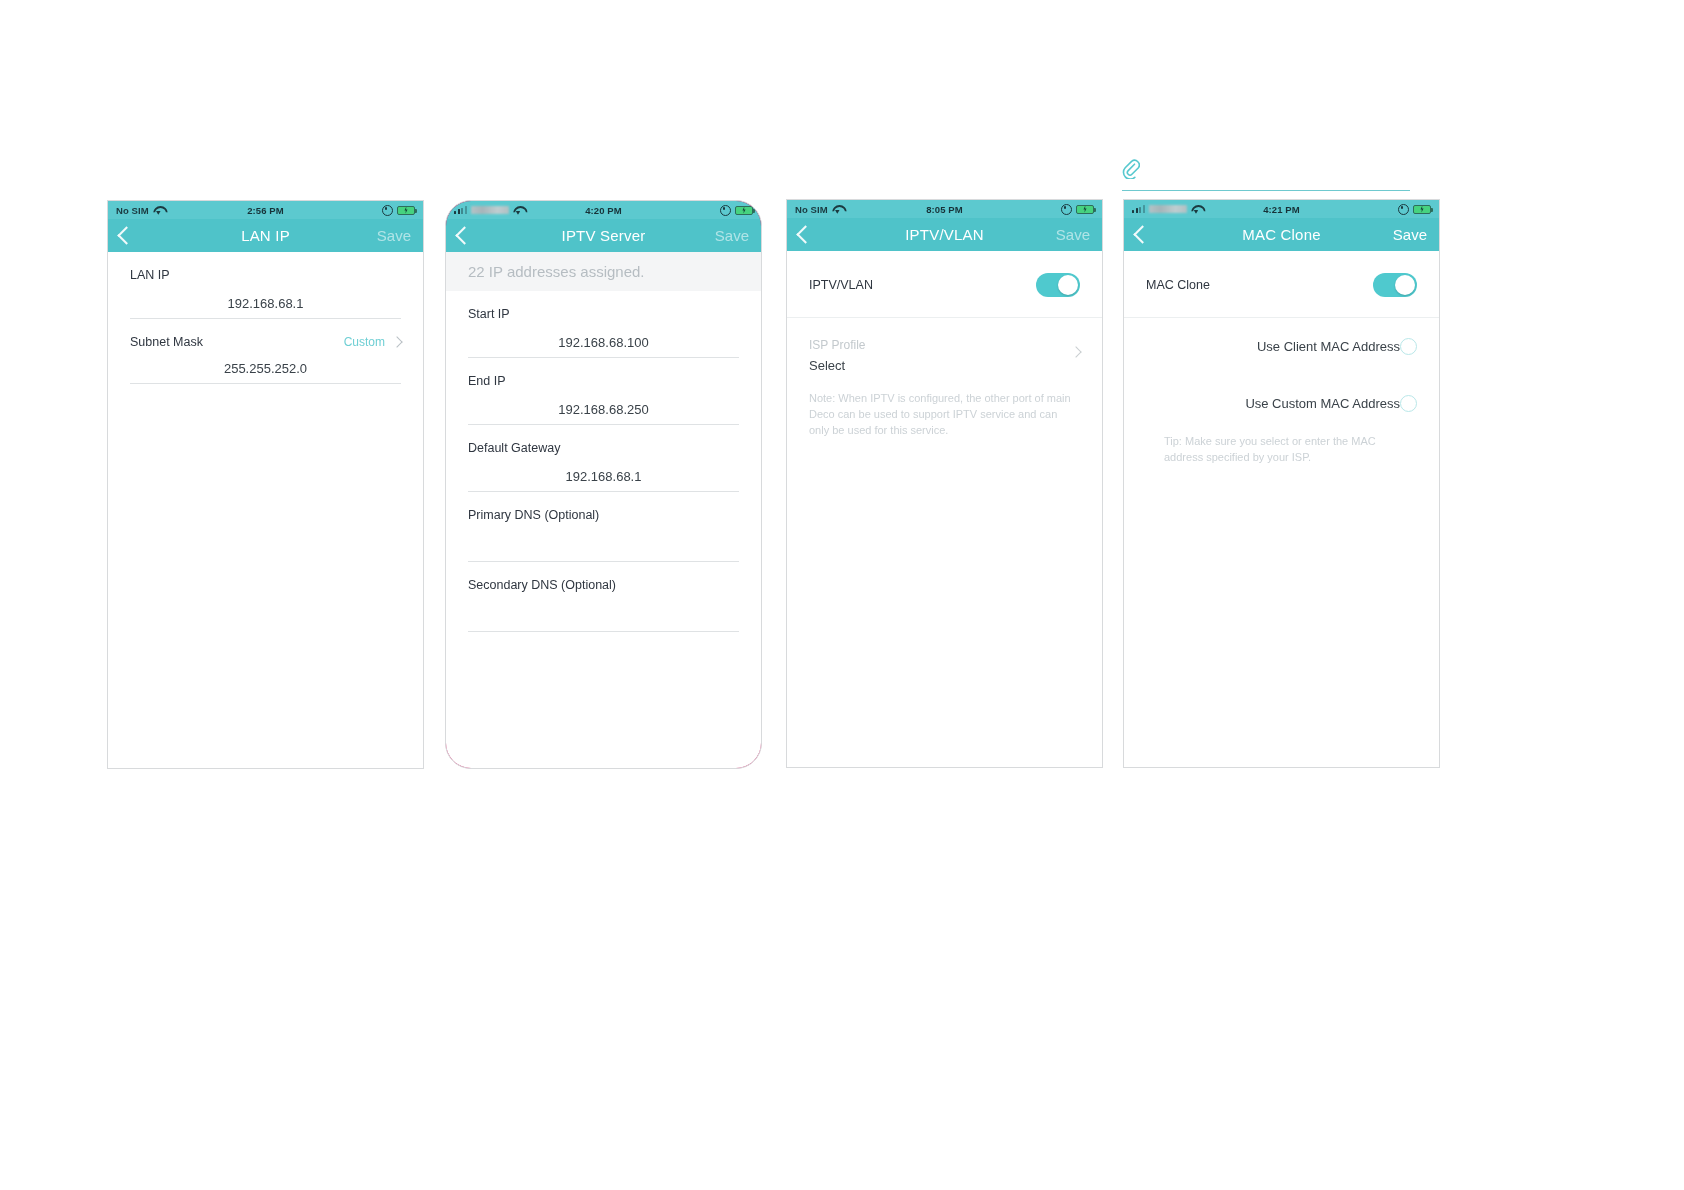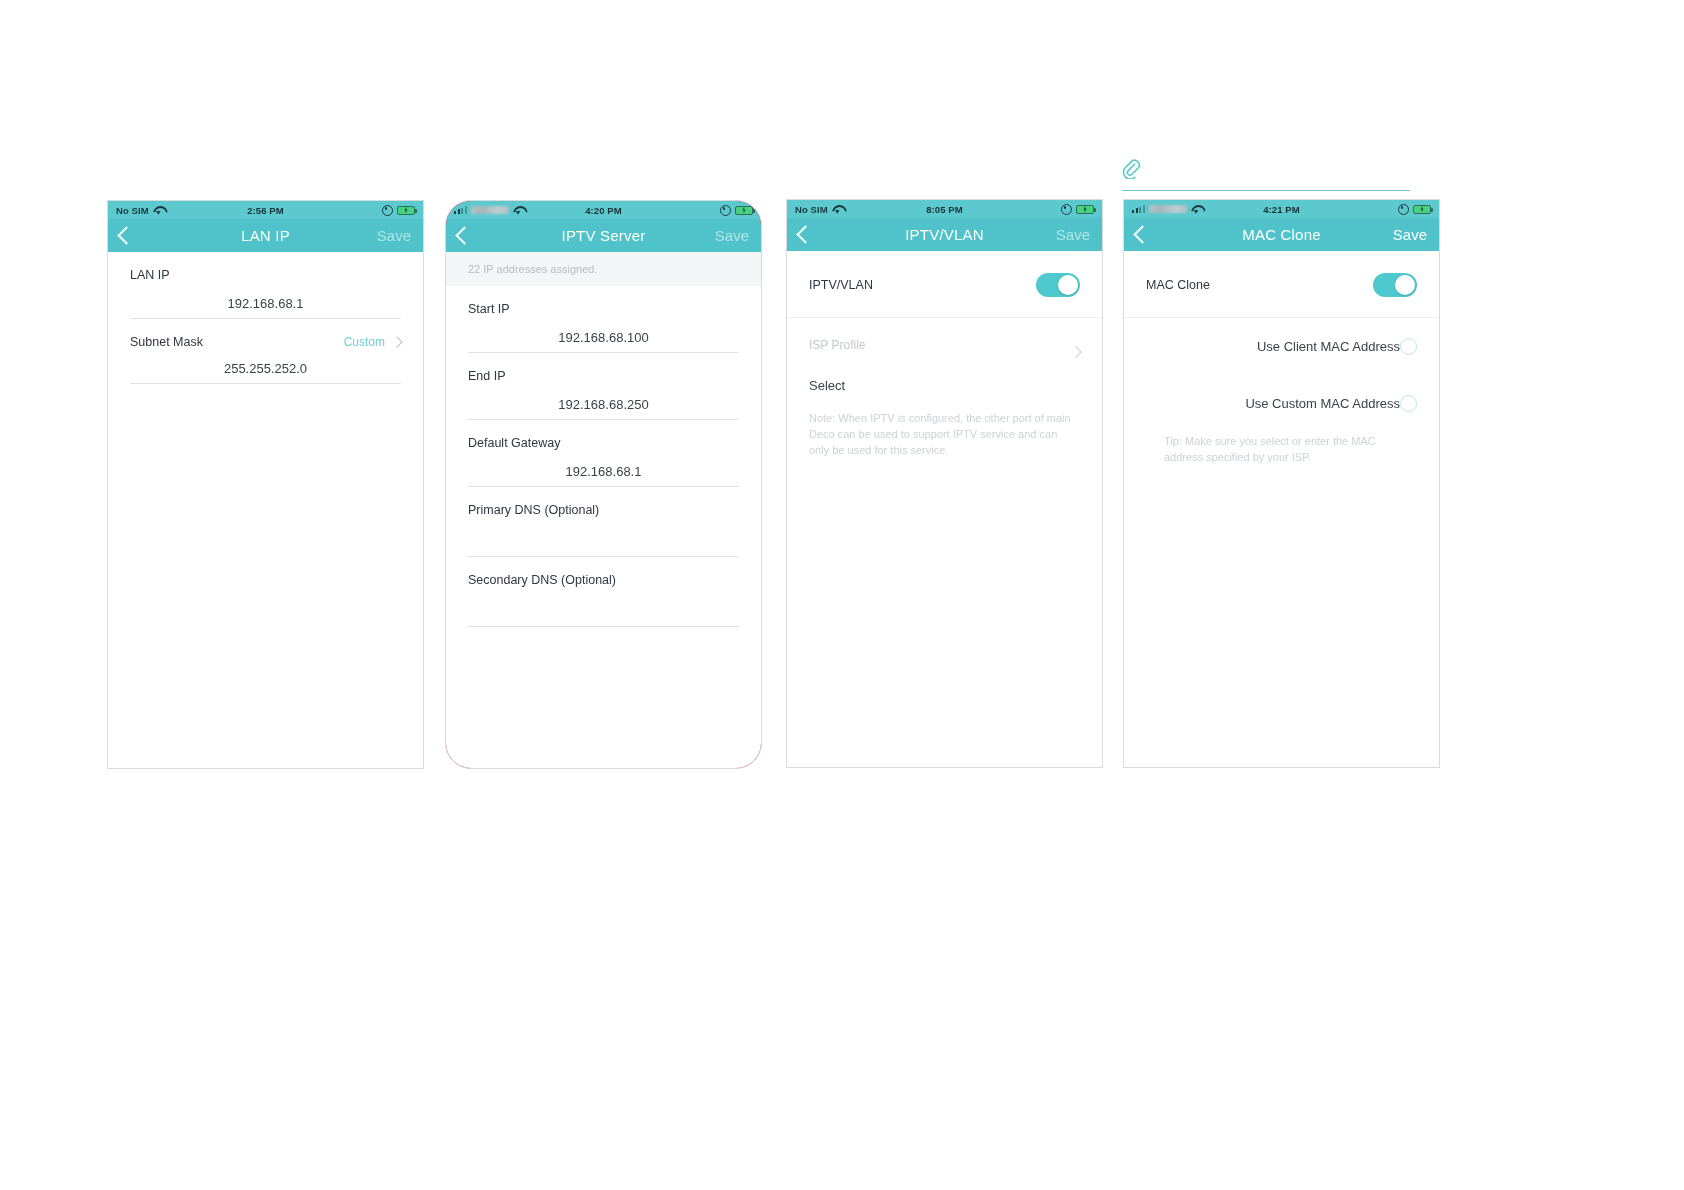--- a/index.html
+++ b/index.html
@@ -120,21 +120,21 @@
     margin-left:auto;color:#ffffff;font-size:15px;
     opacity:.55;position:relative;z-index:2;cursor:pointer;
   }
   .nav-save.active{opacity:1;}
 
   
   .pbody{background:#ffffff;height:calc(100% - 51px);position:relative;}
 
   .note-bar{
     background:#f4f5f6;padding:11px 22px;
-    font-size:11px;color:#b6bdc2;
+    font-size:15px;color:#b6bdc2;
   }
 
   .field{padding:0 22px;}
   .field-label{
     font-size:12.5px;color:#2f3640;padding-top:16px;padding-bottom:2px;
     font-weight:400;
   }
   .field-value{
     font-size:13px;color:#3a4249;text-align:center;
     padding:12px 0 7px 0;border-bottom:1px solid #dfe2e4;
@@ -166,21 +166,21 @@
   .switch .knob{
     position:absolute;top:2px;right:2px;width:20px;height:20px;
     border-radius:50%;background:#ffffff;
     box-shadow:0 1px 2px rgba(0,0,0,.18);
   }
 
   
   .sec-disabled{padding:0 22px;opacity:1;}
   .isp-block{padding-top:20px;position:relative;}
   .isp-title{font-size:12px;color:#c3c9cd;}
-  .isp-val{font-size:13px;color:#3a4249;padding-top:6px;margin-top:20px;}
+  .isp-val{font-size:13px;color:#3a4249;padding-top:6px;}
   .isp-chev{
     position:absolute;right:0;top:30px;
     width:7px;height:7px;border-top:1.5px solid #c9ced1;border-right:1.5px solid #c9ced1;
     transform:rotate(45deg);
   }
   .note-txt{
     font-size:11px;line-height:1.45;color:#ccd2d6;padding-top:18px;
   }
 
   

